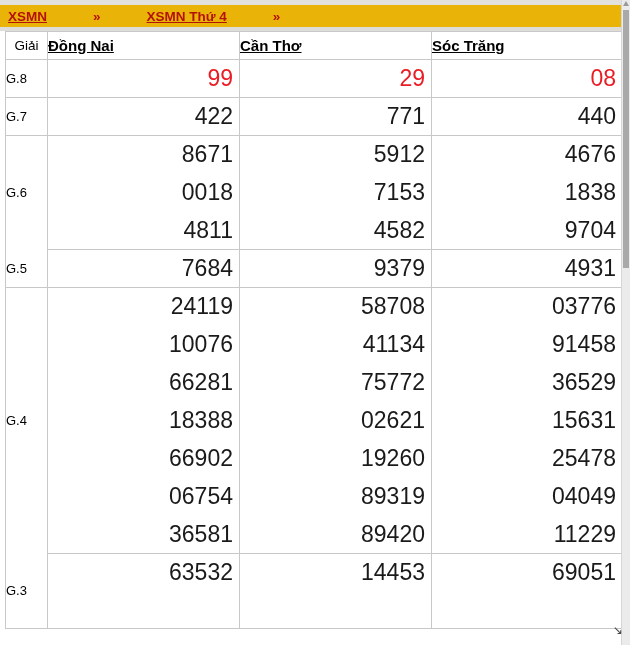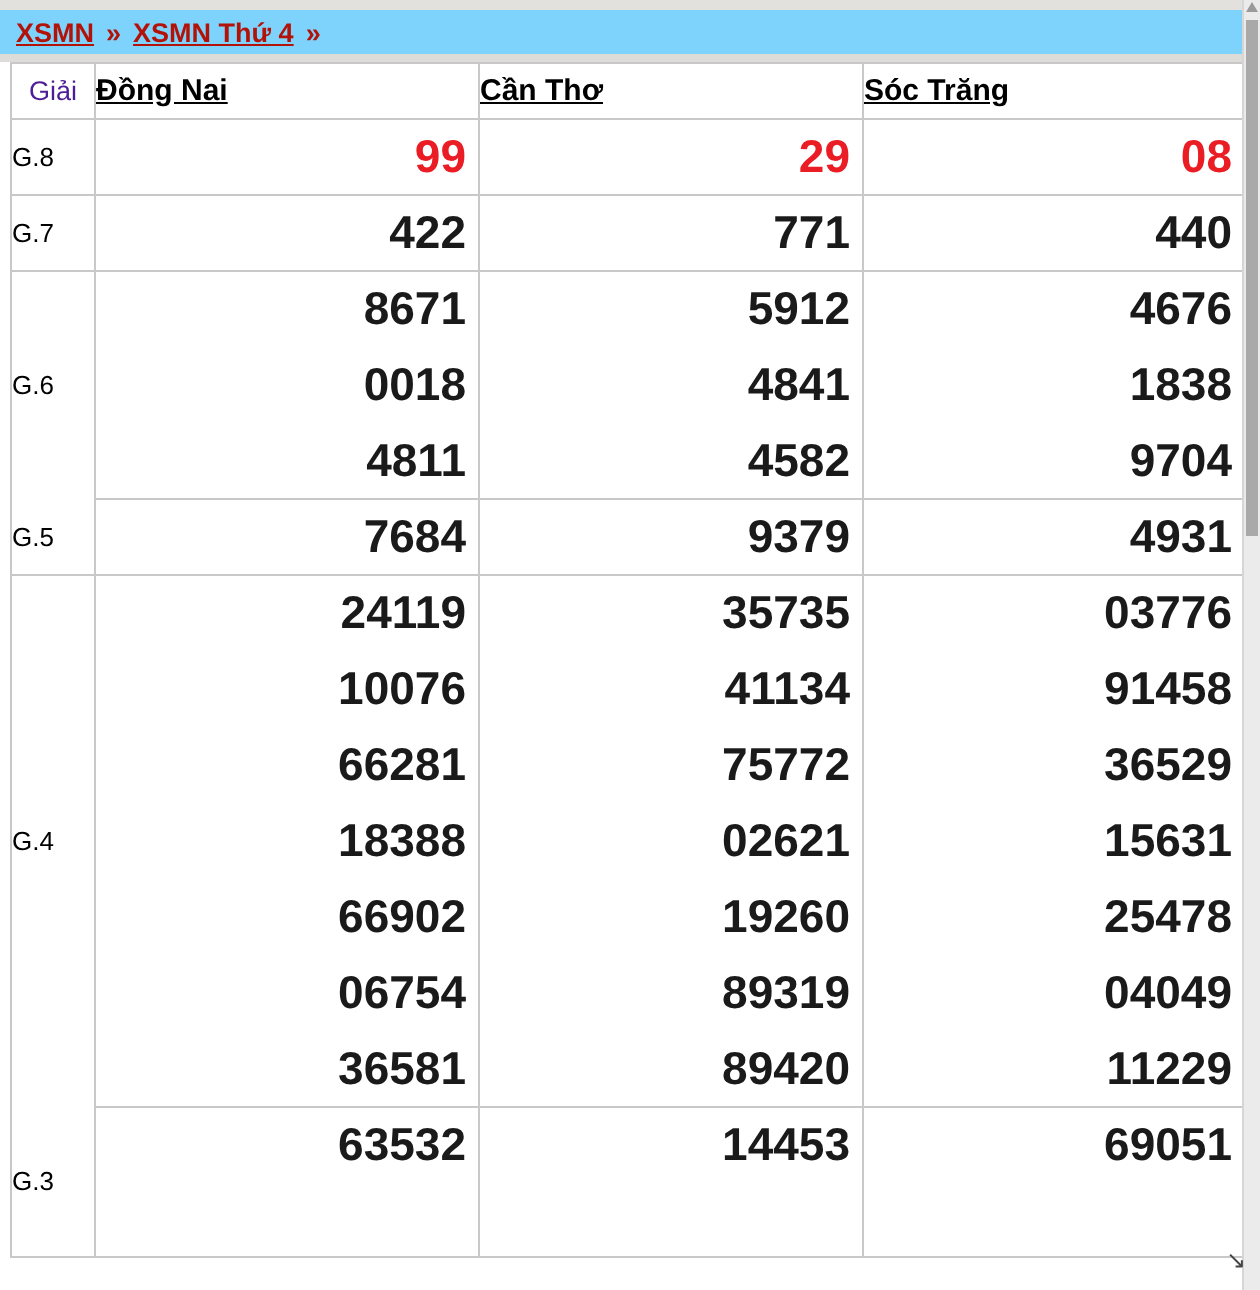--- a/index.html
+++ b/index.html
@@ -14,46 +14,46 @@
   }
   .content{width:622px;}
   .top-texture{height:5px;background:#e3e1dd;}
   .title-bar{
     height:31px;line-height:31px;background:var(--titlebar-bg);
     color:var(--titlebar-text);font-size:17px;font-weight:bold;
     padding-left:9px;white-space:nowrap;
   }
   .breadcrumb{
     height:22px;display:flex;align-items:center;padding-left:8px;
-    font-size:13.5px;font-weight:bold;background:#7dd3fc;
+    font-size:13.5px;font-weight:bold;background:#eab308;gap:40px;
   }
   .breadcrumb a{color:var(--link-red);text-decoration:underline;cursor:pointer;}
   .breadcrumb .sep{color:var(--link-red);margin:0 6px;font-weight:bold;}
   .pre-table-strip{height:4px;background:var(--strip-bg);}
   table.results{
     border-collapse:collapse;table-layout:fixed;margin-left:5px;width:617px;
     border:1px solid var(--border);
   }
   col.c-prize{width:42px;} col.c-p1{width:192px;} col.c-p2{width:192px;} col.c-p3{width:191px;}
   .results thead tr{height:28px;}
   .results th{border:1px solid var(--border);background:#fff;padding:0;}
-  .results th.prize-head{font-size:13.5px;font-weight:normal;color:#4c1d95;text-align:center;}
+  .results th.prize-head{font-size:13.5px;font-weight:normal;color:#000000;text-align:center;}
   .results th.prov{text-align:left;}
   .results th.prov a{
     color:#000;font-size:15px;font-weight:bold;text-decoration:underline;cursor:pointer;
   }
   .results tbody tr{height:38px;}
   .results td{border-left:1px solid var(--border);border-right:1px solid var(--border);padding:0;}
   .results tr.group-end td{border-bottom:1px solid var(--border);}
   .results td.prize{
     text-align:left;vertical-align:middle;font-size:13px;color:#000;
   }
   .results td.num{
     text-align:right;padding-right:6px;vertical-align:top;line-height:37px;
-    font-size:23px;font-weight:bold;color:var(--number-black);
+    font-size:23px;font-weight:normal;color:var(--number-black);
     font-family:"Liberation Sans","DejaVu Sans",sans-serif;
   }
   .results td.num.red{color:var(--number-red);}
   .results tr.last-group{height:75px;}
   
   .scrollbar{
     position:absolute;top:0;right:0;width:8px;height:645px;
     background:var(--scrollbar-track);border-left:1px solid #d6d6d6;
   }
   .scroll-thumb{
@@ -121,38 +121,38 @@
           <td class="num">440</td>
         </tr>
         <tr>
           <td rowspan="3" class="prize">G.6</td>
           <td class="num">8671</td>
           <td class="num">5912</td>
           <td class="num">4676</td>
         </tr>
         <tr>
           <td class="num">0018</td>
-          <td class="num">4841</td>
+          <td class="num">7153</td>
           <td class="num">1838</td>
         </tr>
         <tr class="group-end">
           <td class="num">4811</td>
           <td class="num">4582</td>
           <td class="num">9704</td>
         </tr>
         <tr class="group-end">
           <td rowspan="1" class="prize">G.5</td>
           <td class="num">7684</td>
           <td class="num">9379</td>
           <td class="num">4931</td>
         </tr>
         <tr>
           <td rowspan="7" class="prize">G.4</td>
           <td class="num">24119</td>
-          <td class="num">35735</td>
+          <td class="num">58708</td>
           <td class="num">03776</td>
         </tr>
         <tr>
           <td class="num">10076</td>
           <td class="num">41134</td>
           <td class="num">91458</td>
         </tr>
         <tr>
           <td class="num">66281</td>
           <td class="num">75772</td>

